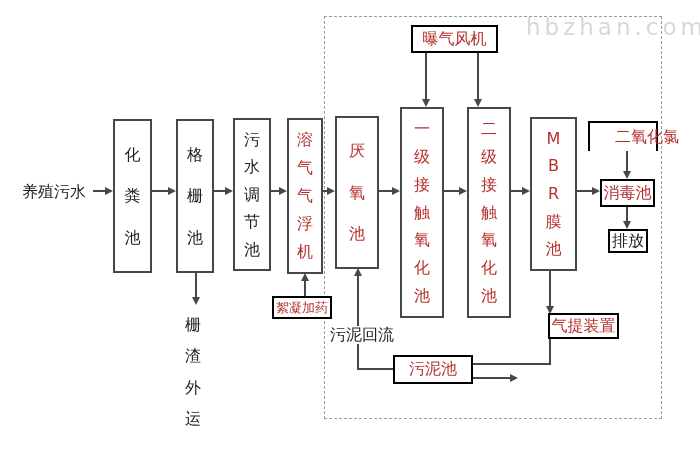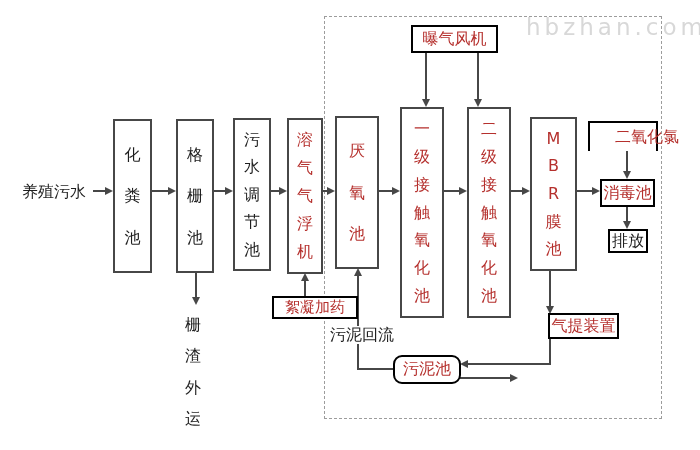--- a/index.html
+++ b/index.html
@@ -93,22 +93,22 @@
       <div>B</div>
       <div>R</div>
       <div>膜</div>
       <div>池</div>
     </div>
 
   <div class="hbox red" style="left:411px; top:25px; width:87px; height:28px;">曝气风机</div>
   <div class="hbox red noBottom" style="left:588px; top:121px; width:70px; height:30px;padding-left:48px;">二氧化氯</div>
   <div class="hbox red" style="left:600px; top:179px; width:55px; height:28px;">消毒池</div>
   <div class="hbox" style="left:608px; top:229px; width:40px; height:24px;">排放</div>
-  <div class="hbox red" style="left:272px; top:296px; width:86px; height:23px; font-size:15px;">絮凝加药</div>
-  <div class="hbox red" style="left:393px; top:355px; width:68px; height:29px;border-radius:9px;">污泥池</div>
+  <div class="hbox red" style="left:272px; top:296px; width:60px; height:23px; font-size:13px;">絮凝加药</div>
+  <div class="hbox red" style="left:393px; top:355px; width:80px; height:29px;">污泥池</div>
   <div class="hbox red" style="left:548px; top:313px; width:71px; height:26px;">气提装置</div>
 
   <span class="lbl whitebg" style="left:330px; top:326px;">污泥回流</span>
   <div class="lbl vlbl vtext" style="left:184px; top:316px; width:18px; height:112px;">
       <div>栅</div>
       <div>渣</div>
       <div>外</div>
       <div>运</div>
     </div>
 

